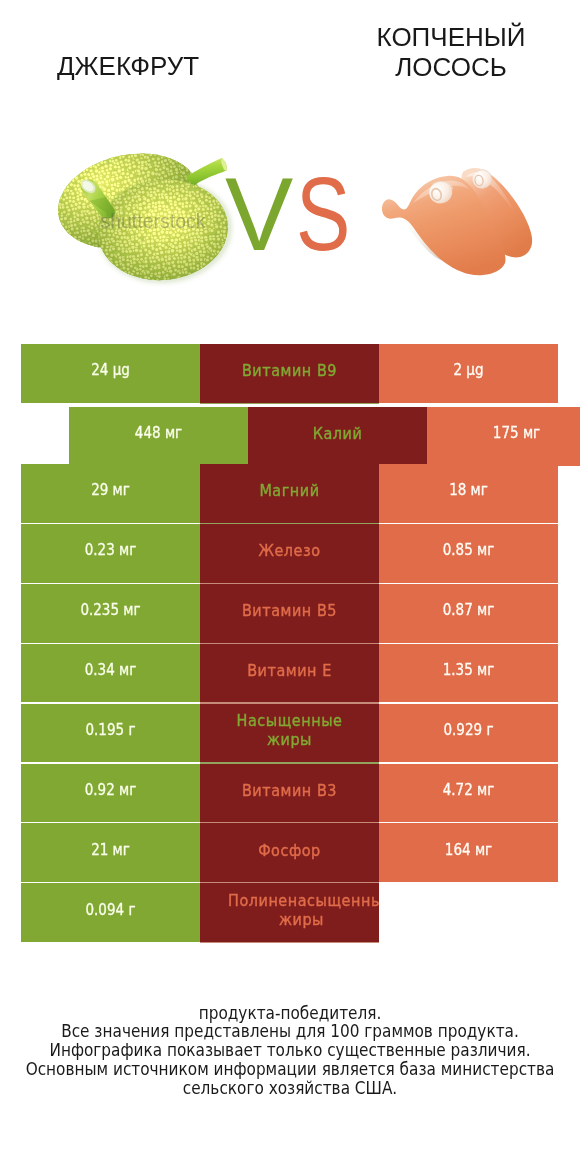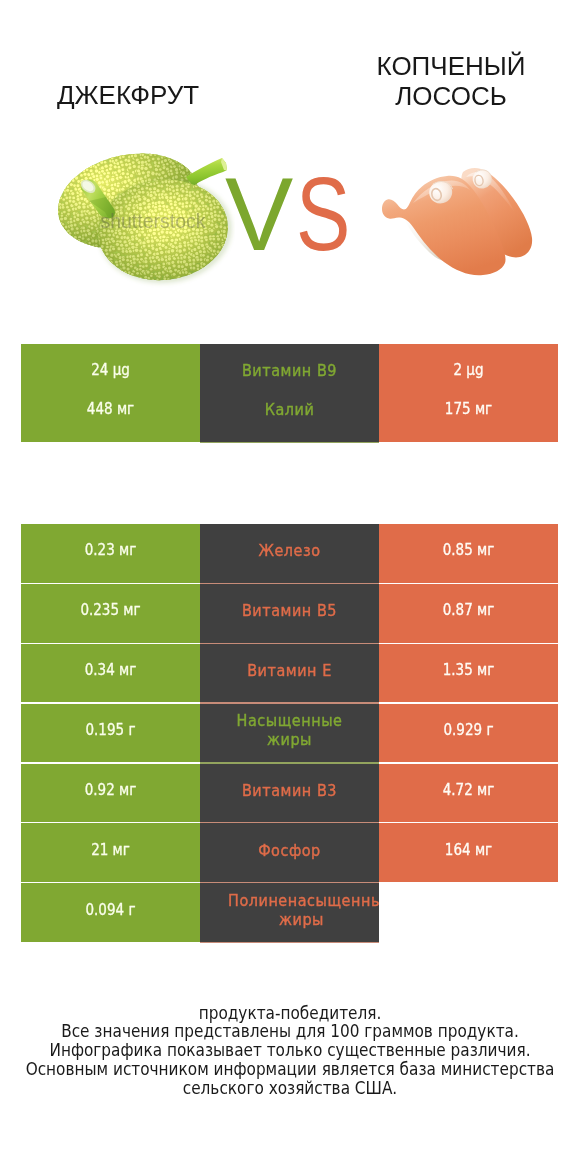--- a/index.html
+++ b/index.html
@@ -1,37 +1,37 @@
 <!DOCTYPE html>
 <html><head>
 <meta charset="utf-8">
 <style>
   html,body{margin:0;padding:0;background:#fff;}
   body{width:580px;height:1174px;font-family:"Liberation Sans",sans-serif;overflow:hidden;-webkit-font-smoothing:antialiased;}
   .page{position:relative;width:580px;height:1174px;background:#fff;overflow:hidden;}
 
-  .title{position:absolute;color:#181818;text-align:center;font-weight:400;font-size:26px;line-height:30px;margin-top:29px;}
+  .title{position:absolute;color:#181818;text-align:center;font-weight:400;font-size:26px;line-height:30px;}
   #t-left{left:28px;width:200px;top:50.5px;}
   #t-right{left:351px;width:200px;top:21.5px;}
 
   .hero{position:absolute;}
   #hero-left{left:55px;top:150px;width:180px;height:140px;}
   #hero-right{left:380px;top:158px;width:160px;height:130px;}
 
   .vs{position:absolute;left:218px;top:160px;width:140px;height:100px;}
   .vs span{position:absolute;font-size:104px;line-height:104px;font-weight:400;display:block;}
   .vs .v{left:7px;top:2px;color:#7CA72E;transform:scaleX(.983);transform-origin:left top;}
   .vs .s{left:77.5px;top:2px;color:#E06C49;transform:scaleX(.783);transform-origin:left top;}
 
   .table{position:absolute;left:21px;top:0;width:537px;height:600px;}
   .row{position:absolute;left:0;width:440px;height:58.83px;}
   .cell{position:absolute;top:0;height:58.83px;display:flex;align-items:center;justify-content:center;text-align:center;}
   .cl{left:0;width:179px;background:#80A832;color:#FAFEEB;}
   .cr{left:358px;width:179px;background:#E06C49;color:#FFFCF5;}
-  .cm{left:179px;width:179px;background:#404040;overflow:hidden;}
+  .cm{left:179px;width:179px;background:#7f1d1d;overflow:hidden;}
   .cl span,.cr span{font-family:"DejaVu Sans",sans-serif;font-stretch:condensed;font-size:15px;font-weight:400;-webkit-text-stroke:0.3px;letter-spacing:0;position:relative;top:-3px;}
   .cm.wide span{position:absolute;left:12px;top:7.2px;width:179px;white-space:pre;}
   .cm.wide span i{font-style:normal;position:absolute;left:16px;top:0;white-space:nowrap;}
   .cm span{font-family:"DejaVu Sans",sans-serif;font-stretch:condensed;font-size:16px;font-weight:400;-webkit-text-stroke:0.38px;line-height:19.5px;letter-spacing:0.55px;white-space:pre-line;position:relative;top:-2.6px;}
   .sep{position:absolute;left:179px;width:179px;top:58.83px;height:1.1px;}
 
   .footer{position:absolute;left:0;width:580px;top:1003.5px;text-align:center;color:#1a1a1a;font-family:"DejaVu Sans",sans-serif;font-stretch:condensed;font-size:17px;line-height:18.9px;}
 </style>
 </head>
 <body>
@@ -3008,29 +3008,41 @@
           <span>24 µg</span>
         </div>
         <div class="cell cm">
           <span style="color:#80A832">Витамин B9</span>
         </div>
         <div class="cell cr">
           <span>2 µg</span>
         </div>
         <div class="sep" style="background:#93A45E"></div>
       </div>
-      <div class="row" style="top: 383px;">
+      <div class="row" style="top: 407px; margin-left: 48px;">
         <div class="cell cl">
           <span>448 мг</span>
         </div>
         <div class="cell cm">
           <span style="color:#80A832">Калий</span>
         </div>
         <div class="cell cr">
           <span>175 мг</span>
+        </div>
+        <div class="sep" style="background:#93A45E"></div>
+      </div>
+      <div class="row" style="top: 463.86px;">
+        <div class="cell cl">
+          <span>29 мг</span>
+        </div>
+        <div class="cell cm">
+          <span style="color:#80A832">Магний</span>
+        </div>
+        <div class="cell cr">
+          <span>18 мг</span>
         </div>
         <div class="sep" style="background:#93A45E"></div>
       </div>
       <div class="row" style="top: 523.79px;">
         <div class="cell cl">
           <span>0.23 мг</span>
         </div>
         <div class="cell cm">
           <span style="color:#E06C49">Железо</span>
         </div>

